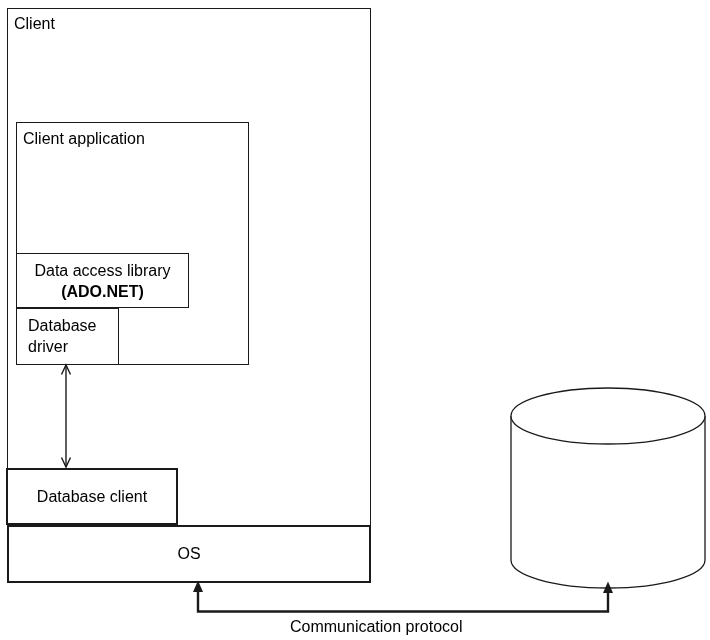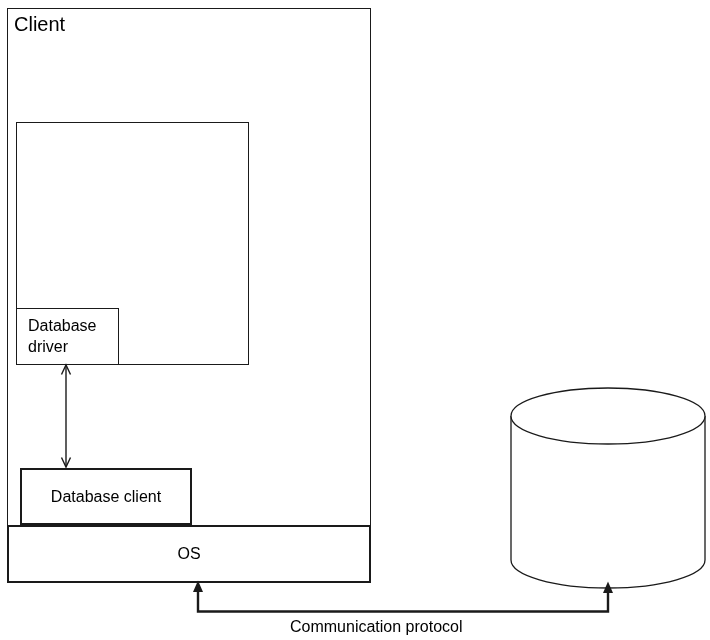--- a/index.html
+++ b/index.html
@@ -18,21 +18,21 @@
   }
   .box {
     position: absolute;
     background: #ffffff;
     border: 1px solid #1a1a1a;
     box-sizing: border-box;
   }
   .box.heavy { border-width: 2px; }
   .label {
     position: absolute;
-    font-size: 20px;
+    font-size: 16px;
     line-height: 20px;
     white-space: nowrap;
   }
   .center-text {
     display: flex;
     align-items: center;
     justify-content: center;
     text-align: center;
     font-size: 16px;
   }
@@ -45,21 +45,21 @@
     display: flex; flex-direction: column;
     align-items: center; justify-content: center;
     font-size: 16px; line-height: 21px; text-align: center;
   }
   #dal-tech { font-weight: bold; }
   #driver-box {
     left: 16px; top: 308px; width: 103px; height: 57px;
     padding: 6px 4px 0 11px;
     font-size: 16px; line-height: 21px;
   }
-  #db-client-box { left: 20px; top: 468px; width: 172px; height: 57px; }
+  #db-client-box { left: 6px; top: 468px; width: 172px; height: 57px; }
   #os-box { left: 7px; top: 525px; width: 364px; height: 58px; }
   #db-server-label {
     left: 511px; top: 488px; width: 194px;
     text-align: center; position: absolute; font-size: 16px;
   }
   #comm-label {
     left: 290px; top: 618px; width: 220px;
     text-align: left; position: absolute; font-size: 16px;
   }
   #connector-layer {
@@ -71,21 +71,26 @@
 </style>
 </head>
 <body>
 
 <div id="canvas">
 
   <div class="box" id="outer-client-box"></div>
   <div class="label" id="client-label">Client</div>
 
   <div class="box" id="client-app-box"></div>
+  <div class="label" id="client-app-label">Client application</div>
 
+  <div class="box" id="dal-box">
+    <div>Data access library</div>
+    <div id="dal-tech">(ADO.NET)</div>
+  </div>
 
   <div class="box" id="driver-box">
     <span style="white-space: normal; margin-top: 32px;">Database driver</span>
   </div>
 
   <div class="box heavy center-text" id="db-client-box">
     <span>Database client</span>
   </div>
 
   <div class="box heavy center-text" id="os-box">

